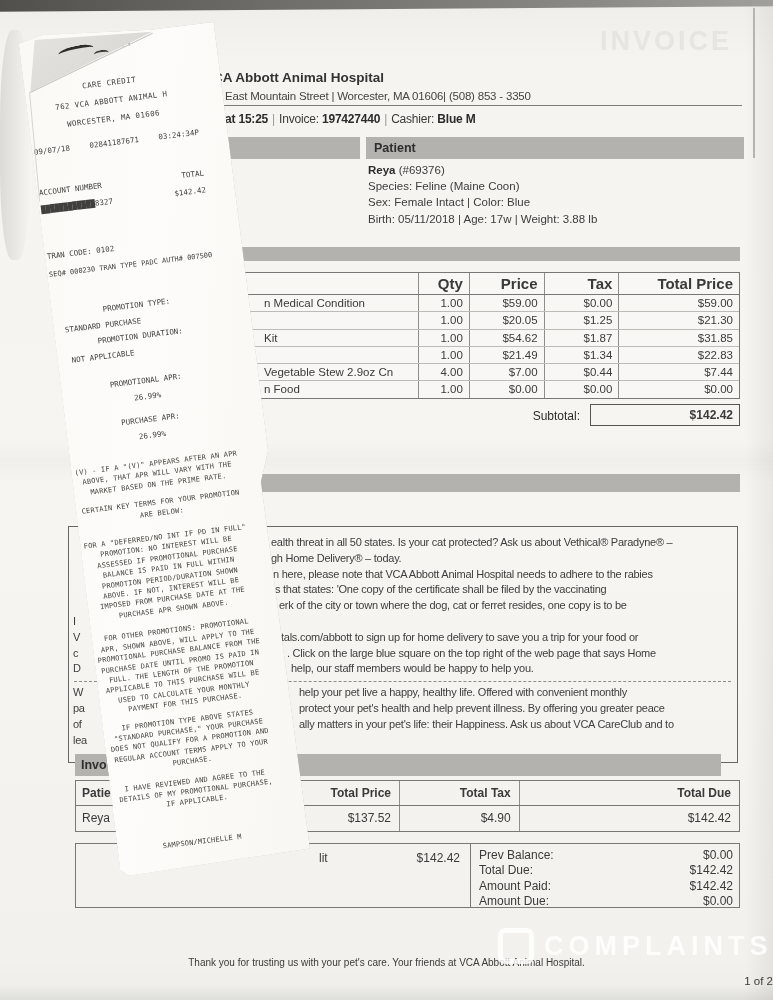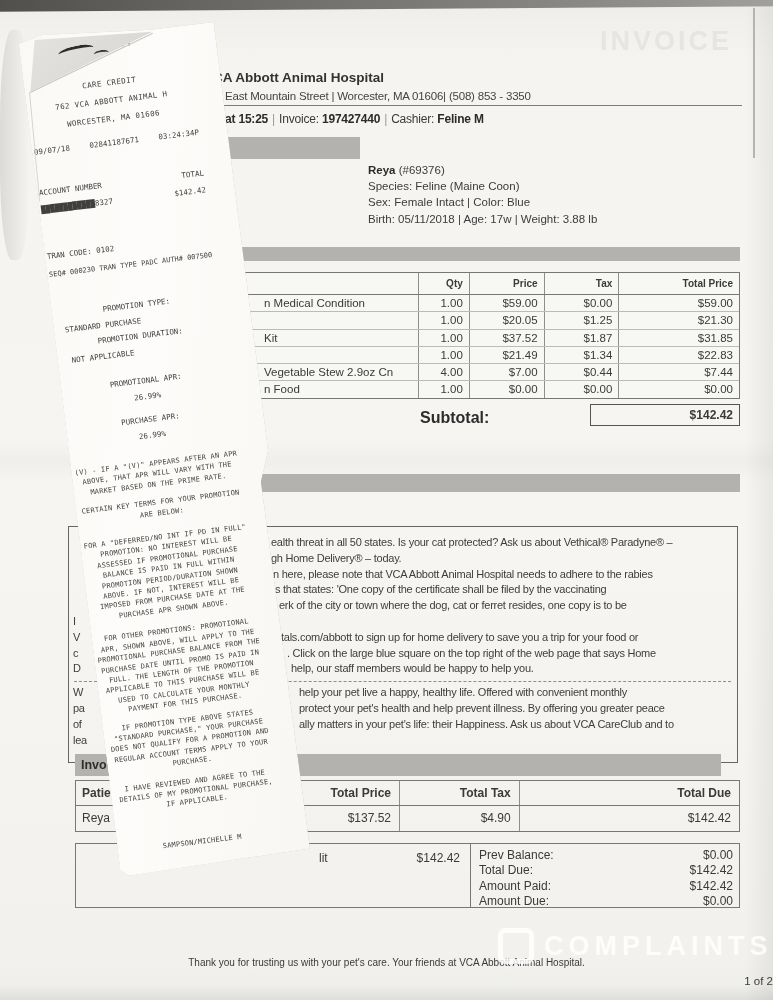--- a/index.html
+++ b/index.html
@@ -18,29 +18,29 @@
   .gbar{background:#b3b2af;color:#2e2e2e;font-weight:bold;font-size:12.5px;line-height:22px;}
   .bar-client{left:95px;top:137px;width:265px;height:22px;}
   .bar-patient{left:366px;top:137px;width:378px;height:22px;padding-left:8px;box-sizing:border-box;}
   .patient-block{left:368px;top:162px;font-size:11.5px;line-height:16.2px;color:#3c3c3c;}
   .patient-block b{color:#2b2b2b;}
   .bar-items{left:75px;top:247px;width:665px;height:14px;}
   
   .itable{left:75px;top:272px;width:665px;border:1.2px solid #777;box-sizing:border-box;background:rgba(255,255,255,0.25);}
   .irow{display:flex;height:16.3px;border-bottom:1px solid #bcbbb8;font-size:11.5px;}
   .irow:last-child{border-bottom:none;}
-  .ihead{height:21px;border-bottom:1px solid #777;font-weight:bold;font-size:10px;display:flex;}
+  .ihead{height:21px;border-bottom:1px solid #777;font-weight:bold;font-size:15px;display:flex;}
   .c-item{width:344px;border-right:1px solid #8f8e8b;box-sizing:border-box;padding-left:4px;text-indent:184px;white-space:nowrap;overflow:hidden;}
   .c-qty{width:51px;border-right:1px solid #8f8e8b;box-sizing:border-box;text-align:right;padding-right:6px;}
   .c-price{width:75px;border-right:1px solid #8f8e8b;box-sizing:border-box;text-align:right;padding-right:6px;}
   .c-tax{width:75px;border-right:1px solid #8f8e8b;box-sizing:border-box;text-align:right;padding-right:6px;}
   .c-total{width:120px;text-align:right;padding-right:6px;box-sizing:border-box;}
   .ihead div,.irow div{line-height:inherit;}
   .ihead{line-height:21px;}.irow{line-height:16.3px;}
-  .sub-label{left:420px;top:409px;width:160px;text-align:left;font-weight:bold;font-size:16px;color:#2c2c2c;}
+  .sub-label{left:420px;top:409px;width:160px;text-align:right;font-weight:normal;font-size:12px;color:#2c2c2c;}
   .sub-box{left:590px;top:404px;width:150px;height:22px;border:1.4px solid #555;box-sizing:border-box;
            text-align:right;font-size:12px;font-weight:600;line-height:20px;padding-right:6px;}
   .bar-notes{left:75px;top:474px;width:665px;height:18px;}
   .notes-box{left:68px;top:498px;width:670px;height:237px;border:1.3px solid #666;box-sizing:border-box;
              padding:9px 4px 0 3px;font-size:11px;letter-spacing:-0.25px;color:#3d3d3d;margin-top:28px;}
   .nline{position:relative;height:15.8px;white-space:nowrap;}
   .nline .lf{position:absolute;left:1px;top:0;}
   .nline .rf{position:absolute;top:0;}
   .ndash{border-top:1px dashed #8e8e8c;margin:3px 2px 4px 2px;}
   .bar-summary{left:75px;top:754px;width:646px;height:22px;padding-left:6px;box-sizing:border-box;}
@@ -113,24 +113,25 @@
 <body>
 
 <div id="scan">
 
   <div class="abs wm-invoice">INVOICE</div>
 
   <div class="abs clinic-name">CA Abbott Animal Hospital</div>
   <div class="abs clinic-addr">East Mountain Street | Worcester, MA 01606| (508) 853 - 3350</div>
   <div class="abs rule1"></div>
   <div class="abs meta">
-    <b>at 15:25</b><span class="sep">|</span><span>Invoice:</span>&nbsp;<b>197427440</b><span class="sep">|</span><span>Cashier:</span>&nbsp;<b>Feline M</b>
+    <b>at 15:25</b><span class="sep">|</span><span>Invoice:</span>&nbsp;<b>197427440</b><span class="sep">|</span><span>Cashier:</span>&nbsp;<b>Blue M</b>
   </div>
 
   <div class="abs gbar bar-client"></div>
+  <div class="abs gbar bar-patient">Patient</div>
 
   <div class="abs patient-block">
     <div><b>Reya</b> <span>(#69376)</span></div>
     <div>Species: Feline (Maine Coon)</div>
     <div>Sex: Female Intact | Color: Blue</div>
     <div>Birth: 05/11/2018 | Age: 17w | Weight: 3.88 lb</div>
   </div>
 
   <div class="abs gbar bar-items"></div>
 
@@ -152,21 +153,21 @@
     <div class="irow">
       <div class="c-item"></div>
       <div class="c-qty">1.00</div>
       <div class="c-price">$20.05</div>
       <div class="c-tax">$1.25</div>
       <div class="c-total">$21.30</div>
     </div>
     <div class="irow">
       <div class="c-item">Kit</div>
       <div class="c-qty">1.00</div>
-      <div class="c-price">$37.52</div>
+      <div class="c-price">$54.62</div>
       <div class="c-tax">$1.87</div>
       <div class="c-total">$31.85</div>
     </div>
     <div class="irow">
       <div class="c-item"></div>
       <div class="c-qty">1.00</div>
       <div class="c-price">$21.49</div>
       <div class="c-tax">$1.34</div>
       <div class="c-total">$22.83</div>
     </div>

